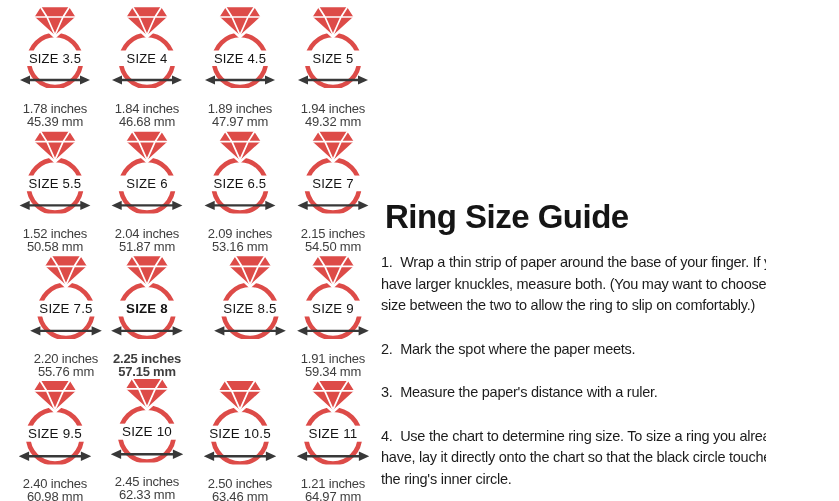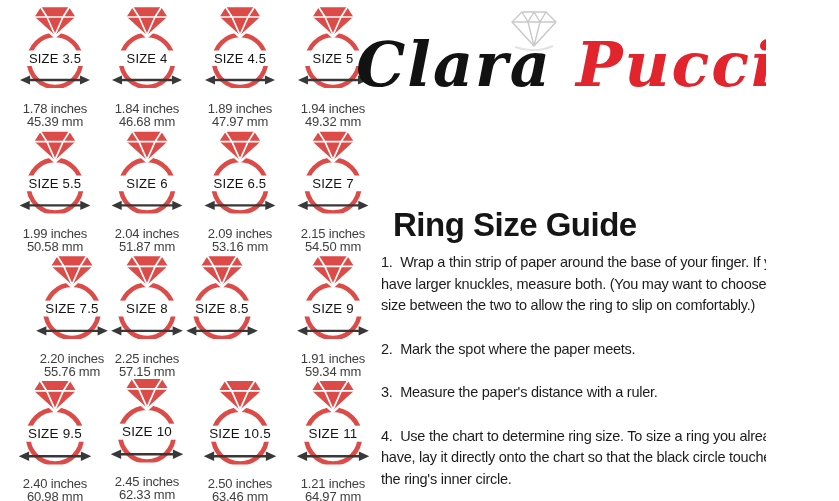--- a/index.html
+++ b/index.html
@@ -22,21 +22,21 @@
   
   .logo{position:absolute;left:356px;top:12px;width:420px;height:100px;}
   .logo-diamond{position:absolute;left:150px;top:-4px;}
   .logo-text{position:absolute;left:0;top:16px;white-space:nowrap;
              font-family:"DejaVu Serif","Liberation Serif",serif;
              font-style:italic;font-weight:600;font-size:62px;letter-spacing:2px;}
   .brand-black{color:#121212;}
   .brand-red{color:#E2242D;margin-left:24px;}
 
   
-  .guide-title{position:absolute;left:381px;top:194px;margin:12px;
+  .guide-title{position:absolute;left:381px;top:194px;margin:4px;
                font-size:33px;font-weight:700;color:#151515;letter-spacing:-.5px;}
   .steps{position:absolute;left:381px;top:252px;width:462px;}
   .step{white-space:pre-line;margin:0 0 22px 0;font-size:14.5px;line-height:21.5px;
         color:#1C1C1C;letter-spacing:-.25px;}
 </style>
 </head>
 <body>
 
 <div id="page">
 
@@ -130,21 +130,21 @@
       </g>
       <rect class="band" x="12" y="46.5" width="68" height="15.5"></rect>
       <text class="size-label" x="46" y="58.5">SIZE 5.5</text>
       <g class="arrow">
         <line x1="19" y1="76" x2="73" y2="76"></line>
         <polygon points="11,76 21,71.5 21,80.5"></polygon>
         <polygon points="81,76 71,71.5 71,80.5"></polygon>
       </g>
     </svg>
     <div class="measure">
-      <div>1.99 inches</div>
+      <div>1.52 inches</div>
       <div>50.58 mm</div>
     </div>
   </div>
       <div class="cell" style="left: 101px; top: 129px;">
     <svg class="ring-svg" width="92" height="84" viewBox="0 0 92 84" style="transform: scale(1.012);">
       <circle class="ring-circle" cx="46" cy="57" r="26"></circle>
       <g>
         <path class="dia" d="M31,2 L61,2 L68,13 L46,33 L24,13 Z"></path>
         <path class="facets" d="M24,13 L68,13 M31,2 L38,13 M61,2 L54,13 M38,13 L46,31 M54,13 L46,31"></path>
       </g>
@@ -194,61 +194,61 @@
         <line x1="19" y1="76" x2="73" y2="76"></line>
         <polygon points="11,76 21,71.5 21,80.5"></polygon>
         <polygon points="81,76 71,71.5 71,80.5"></polygon>
       </g>
     </svg>
     <div class="measure">
       <div>2.15 inches</div>
       <div>54.50 mm</div>
     </div>
   </div>
-      <div class="cell" style="left: 26px; top: 254px;">
+      <div class="cell" style="left: 20px; top: 254px;">
     <svg class="ring-svg" width="92" height="84" viewBox="0 0 92 84" style="transform: scale(1.024);">
       <circle class="ring-circle" cx="46" cy="57" r="26"></circle>
       <g>
         <path class="dia" d="M31,2 L61,2 L68,13 L46,33 L24,13 Z"></path>
         <path class="facets" d="M24,13 L68,13 M31,2 L38,13 M61,2 L54,13 M38,13 L46,31 M54,13 L46,31"></path>
       </g>
       <rect class="band" x="12" y="46.5" width="68" height="15.5"></rect>
       <text class="size-label" x="46" y="58.5">SIZE 7.5</text>
       <g class="arrow">
         <line x1="19" y1="76" x2="73" y2="76"></line>
         <polygon points="11,76 21,71.5 21,80.5"></polygon>
         <polygon points="81,76 71,71.5 71,80.5"></polygon>
       </g>
     </svg>
     <div class="measure">
       <div>2.20 inches</div>
       <div>55.76 mm</div>
     </div>
   </div>
-      <div class="cell" style="left: 101px; top: 254px;">
+      <div class="cell" style="left: 101px; top: 254px; font-weight: bold;">
     <svg class="ring-svg" width="92" height="84" viewBox="0 0 92 84" style="transform: scale(1.024);">
       <circle class="ring-circle" cx="46" cy="57" r="26"></circle>
       <g>
         <path class="dia" d="M31,2 L61,2 L68,13 L46,33 L24,13 Z"></path>
         <path class="facets" d="M24,13 L68,13 M31,2 L38,13 M61,2 L54,13 M38,13 L46,31 M54,13 L46,31"></path>
       </g>
       <rect class="band" x="12" y="46.5" width="68" height="15.5"></rect>
       <text class="size-label" x="46" y="58.5">SIZE 8</text>
       <g class="arrow">
         <line x1="19" y1="76" x2="73" y2="76"></line>
         <polygon points="11,76 21,71.5 21,80.5"></polygon>
         <polygon points="81,76 71,71.5 71,80.5"></polygon>
       </g>
     </svg>
     <div class="measure">
       <div>2.25 inches</div>
       <div>57.15 mm</div>
     </div>
   </div>
-      <div class="cell" style="left: 176px; top: 254px;">
+      <div class="cell" style="left: 204px; top: 254px;">
     <svg class="ring-svg" width="92" height="84" viewBox="0 0 92 84" style="transform: scale(1.024);">
       <circle class="ring-circle" cx="46" cy="57" r="26"></circle>
       <g>
         <path class="dia" d="M31,2 L61,2 L68,13 L46,33 L24,13 Z"></path>
         <path class="facets" d="M24,13 L68,13 M31,2 L38,13 M61,2 L54,13 M38,13 L46,31 M54,13 L46,31"></path>
       </g>
       <rect class="band" x="12" y="46.5" width="68" height="15.5"></rect>
       <text class="size-label" x="46" y="58.5">SIZE 8.5</text>
       <g class="arrow">
         <line x1="19" y1="76" x2="73" y2="76"></line>
@@ -352,34 +352,20 @@
         <polygon points="81,76 71,71.5 71,80.5"></polygon>
       </g>
     </svg>
     <div class="measure">
       <div>1.21 inches</div>
       <div>64.97 mm</div>
     </div>
   </div>
     </div>
 
-  <div class="logo">
-    <svg class="logo-diamond" width="56" height="46" viewBox="0 0 56 46">
-      <g fill="none" stroke="#C8C8C8" stroke-width="1.4" stroke-linejoin="round">
-        <polygon points="16,4 40,4 50,14 28,38 6,14"></polygon>
-        <path d="M6,14 H50"></path>
-        <path d="M16,4 L22,14 L28,4 L34,14 L40,4"></path>
-        <path d="M22,14 L28,38 M34,14 L28,38"></path>
-      </g>
-      <path d="M9,39 Q28,46 47,38" fill="none" stroke="#E3E3E3" stroke-width="2"></path>
-    </svg>
-    <div class="logo-text">
-      <span class="brand-black">Clara</span><span class="brand-red">Pucci</span>
-    </div>
-  </div>
 
   <h1 class="guide-title">Ring Size Guide</h1>
   <div class="steps">
     <p class="step">1.&nbsp; Wrap a thin strip of paper around the base of your finger. If you
 have larger knuckles, measure both. (You may want to choose a
 size between the two to allow the ring to slip on comfortably.)</p>
     <p class="step">2.&nbsp; Mark the spot where the paper meets.</p>
     <p class="step">3.&nbsp; Measure the paper's distance with a ruler.</p>
     <p class="step">4.&nbsp; Use the chart to determine ring size. To size a ring you already
 have, lay it directly onto the chart so that the black circle touches

